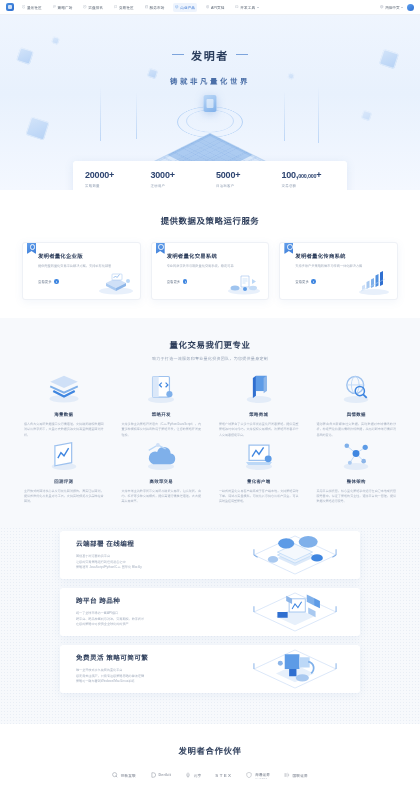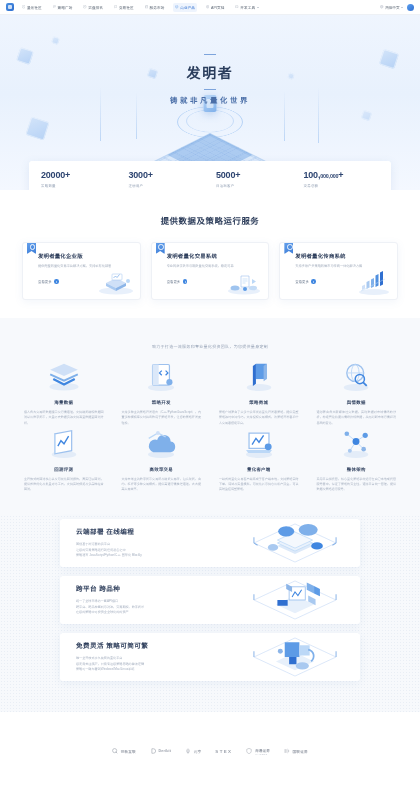--- a/index.html
+++ b/index.html
@@ -38,23 +38,23 @@
   .hero { position:relative; height:175px; overflow:hidden;
     background:linear-gradient(180deg,#eff5fe 0%,#e8f1fd 45%,#f4f8ff 100%); }
   .hero-cubes span { position:absolute; display:block; }
   .cube {
     background:linear-gradient(140deg,#cfe2fa,#aecdf4); border-radius:2px;
     transform:rotate(18deg); opacity:.85;
     box-shadow:inset 0 0 0 1px rgba(255,255,255,.5);
   }
   .hero-title-wrap { position:relative; z-index:5; padding-top:26px; text-align:center; }
   .hero-title { display:inline-flex; align-items:center; justify-content:center; gap:7px;
-    font-size:14px; font-weight:700; color:#2a3d5c; letter-spacing:1.6px;flex-direction:column; }
+    font-size:11px; font-weight:700; color:#2a3d5c; letter-spacing:1.6px; }
   .hero-title .dash { display:block; width:12px; height:1px; background:#7da4dc; }
-  .hero-sub { margin-top:4px; font-size:7.4px; color:#4b6fa8; letter-spacing:2.6px; font-weight:600;}
+  .hero-sub { margin-top:12px; font-size:7.4px; color:#4b6fa8; letter-spacing:2.6px; font-weight:600;}
 
   
   .iso { position:absolute; left:50%; top:72px; transform:translateX(-50%); width:300px; height:100px; }
   .iso .plinth { position:absolute; left:50%; transform:translateX(-50%) rotateX(60deg) rotateZ(45deg);
     transform-style:preserve-3d; }
   .grid-plate {
     background-image:
       linear-gradient(rgba(120,165,225,.34) 1px, transparent 1px),
       linear-gradient(90deg, rgba(120,165,225,.34) 1px, transparent 1px);
     background-color:rgba(205,226,250,.45);
@@ -64,21 +64,21 @@
   .halo { position:absolute; left:50%; transform:translateX(-50%) rotateX(62deg);
     border:1px solid rgba(140,185,240,.55); border-radius:50%; }
   .core { position:absolute; left:50%; transform:translateX(-50%);
     background:linear-gradient(150deg,#bcd8f7,#7fb0ea); border-radius:2px;
     box-shadow:0 2px 8px rgba(90,140,210,.35); }
   .core:after{content:"";position:absolute;left:22%;top:22%;width:56%;height:56%;
     background:rgba(255,255,255,.55);border-radius:1px;}
 
   
   .stats-wrap { position:absolute; left:50%; transform:translateX(-50%); top:146px;
-    width:362px; background:#fff; border-radius:3px; box-shadow:0 2px 10px rgba(80,120,180,.12);
+    width:274px; background:#fff; border-radius:3px; box-shadow:0 2px 10px rgba(80,120,180,.12);
     display:flex; padding:9px 6px 10px; z-index:6; }
   .stat { flex:1; padding:0 6px; }
   .stat-num { font-size:9px; font-weight:700; color:#2d4470; letter-spacing:-.2px; }
   .stat-num .small { font-size:5.4px; font-weight:700; }
   .stat-label { font-size:3.4px; color:#93a0b4; margin-top:2.5px; letter-spacing:.3px; }
 
   
   .products { padding:24px 0 18px; background:#fff; }
   .sec-title { text-align:center; font-size:8.4px; font-weight:700; color:#2f3f5c; letter-spacing:.6px;}
   .sec-sub { text-align:center; font-size:4px; color:#9aa6b8; margin-top:5px; letter-spacing:.3px;}
@@ -329,20 +329,21 @@
             <path d="M58 36l6-3V6l-6 3z" fill="#2f6fd0"></path>
           </g>
           <path d="M20 46l48-24" stroke="#bcd8f7" stroke-width="1" fill="none"></path>
         </svg>
       </div>
 
     </div>
   </div>
 
   <div class="features">
+    <div class="sec-title">量化交易我们更专业</div>
     <div class="sec-sub">致力于打造一流服务和专业量化投资团队，为您提供量身定制</div>
 
     <div class="feat-grid">
 
       <div class="feat">
         <div class="feat-icon">
           <svg viewBox="0 0 60 44" width="46" height="34">
               <ellipse cx="30" cy="36" rx="19" ry="5" fill="#e3ecf8"></ellipse>
               <path d="M12 14l18-8 18 8-18 8z" fill="#cfe0f7"></path>
               <path d="M12 20l18 8 18-8" fill="none" stroke="#7fb0ea" stroke-width="2.5"></path>
@@ -519,20 +520,21 @@
         <path d="M62 30h10v10H62z" fill="#2f6fd0"></path>
         <path d="M88 20c8 2 10 10 4 16" fill="none" stroke="#7fb0ea" stroke-width="2.4"></path>
         <ellipse cx="80" cy="42" rx="9" ry="5" fill="#a9c9f0"></ellipse>
         <circle cx="50" cy="22" r="3.4" fill="#8cb5e8"></circle>
       </svg>
     </div>
 
   </div>
 
   <div class="partners">
+    <div class="sec-title">发明者合作伙伴</div>
     <div class="partner-row">
 
       <div class="partner">
         <svg class="partner-mark" viewBox="0 0 16 16">
             <circle cx="7" cy="7" r="5.5" fill="none" stroke="#5b6475" stroke-width="1.6"></circle>
             <path d="M10 10l4 4" stroke="#5b6475" stroke-width="1.8"></path>
           </svg>
         <span class="partner-name">世新互联</span>
       </div>
 

